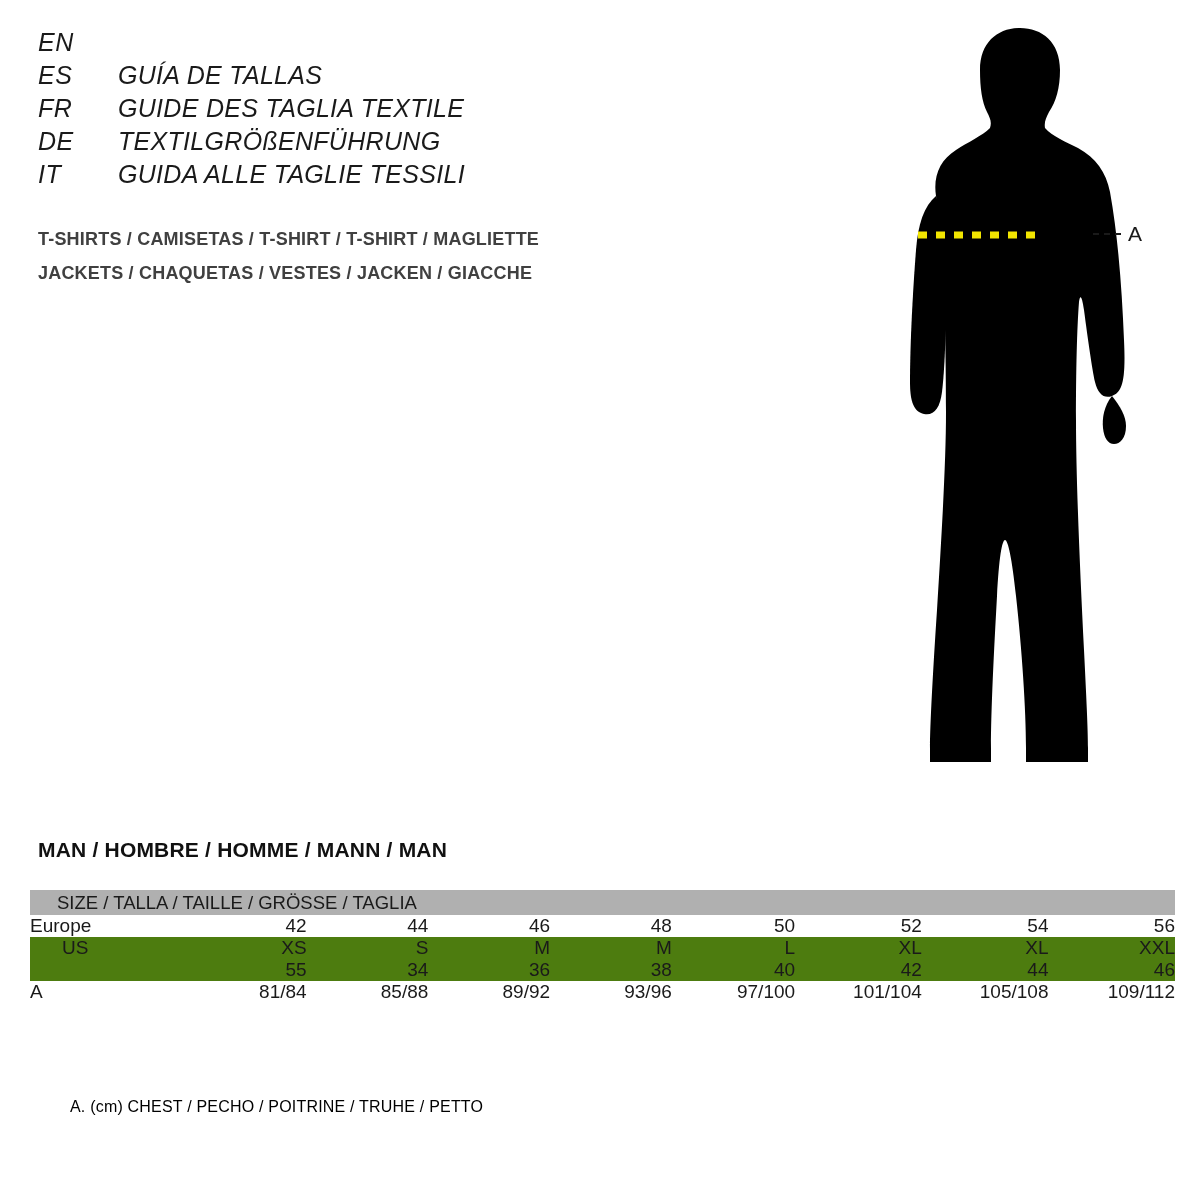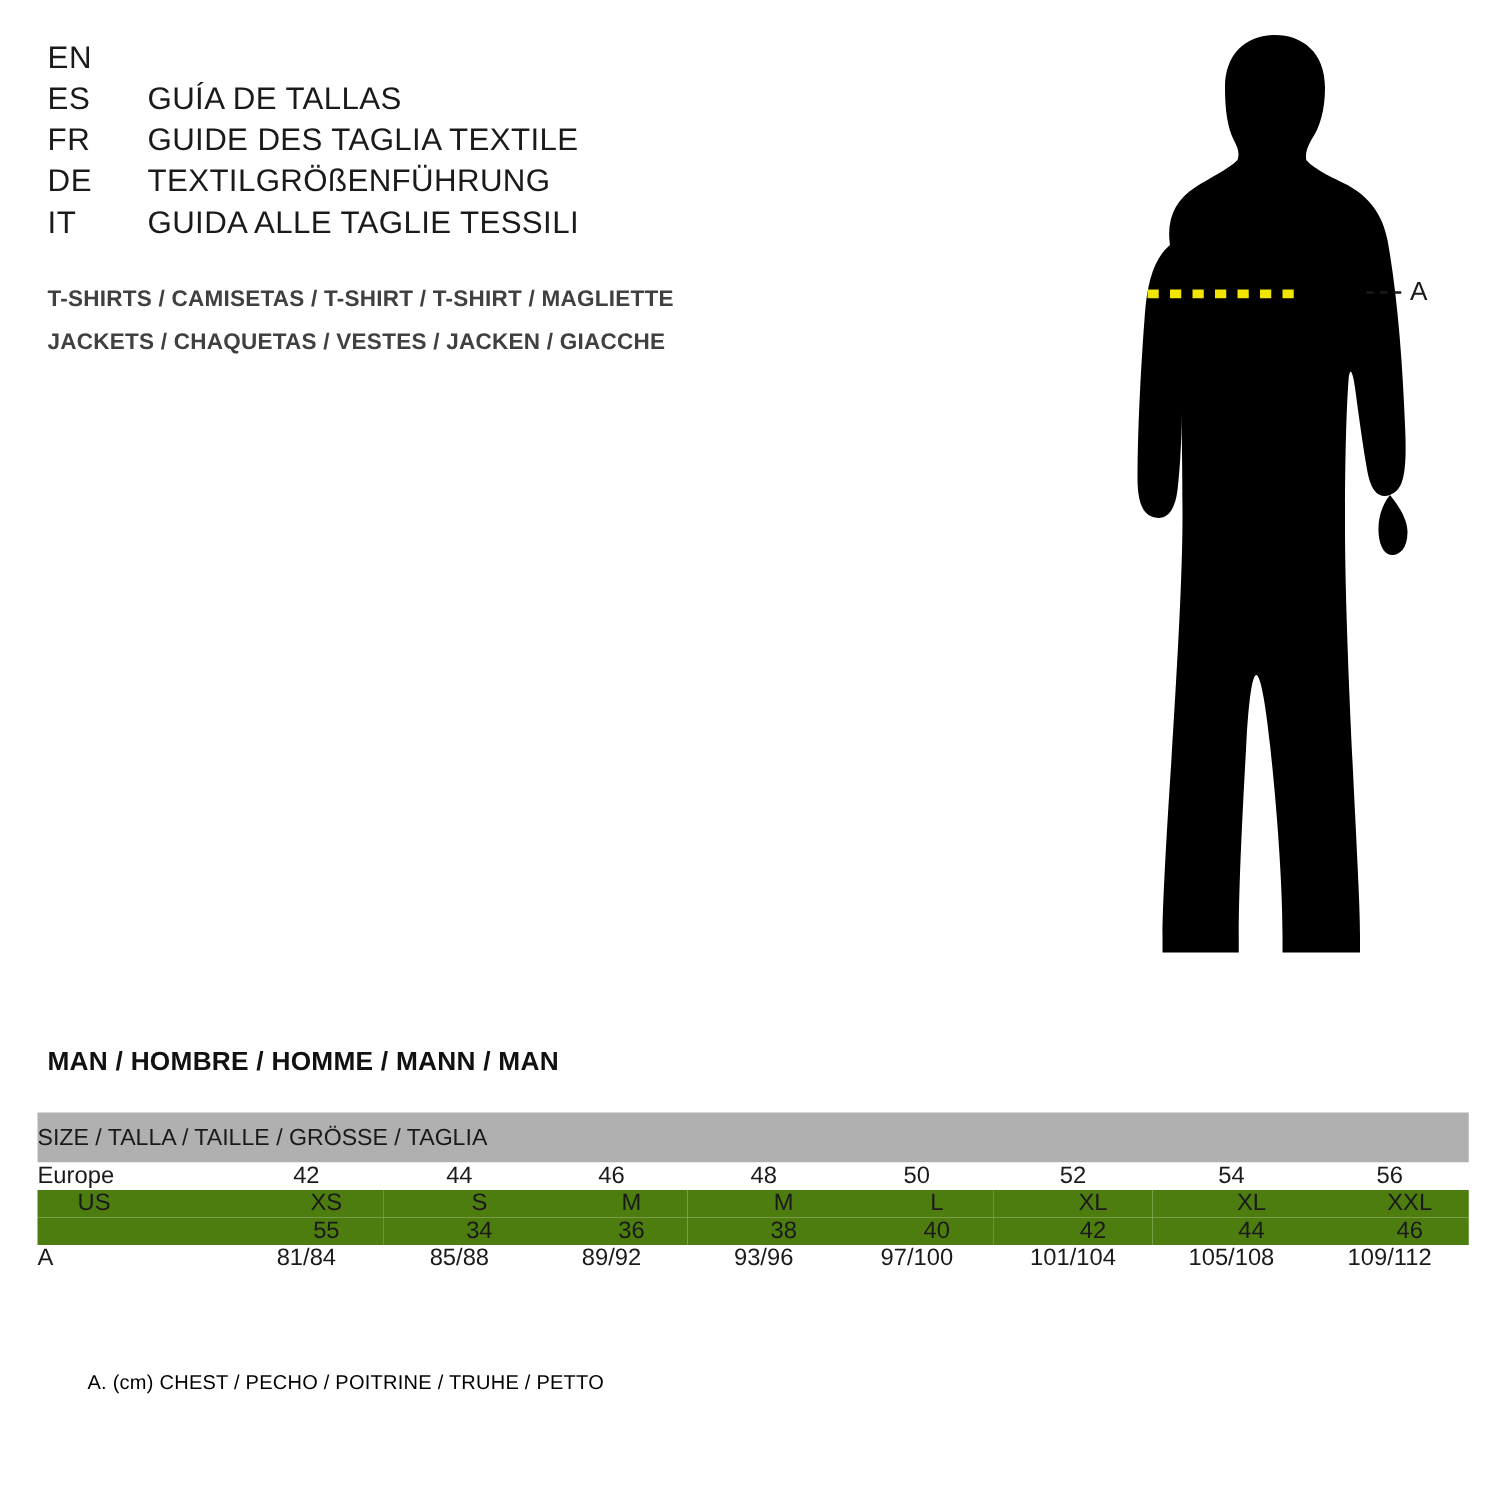--- a/index.html
+++ b/index.html
@@ -21,22 +21,23 @@
 
   
   .lang-block {
     position: absolute;
     left: 38px;
     top: 28px;
     width: 720px;
   }
   .lang-row {
     display: flex;
-    align-items: flex-end;
+    align-items: flex-start;
     height: 33px;
+    font-style: italic;
   }
   .lang-code {
     width: 80px;
     font-size: 25px;
     letter-spacing: 0.5px;
     color: #1a1a1a;
   }
   .lang-text {
     font-size: 25px;
     letter-spacing: 0.3px;
@@ -101,36 +102,37 @@
     font-size: 19px;
   }
   table.size-table td {
     padding: 0;
     height: 18px;
     color: #1a1a1a;
   }
   tr.band-header td {
     background: #b0b0b0;
     font-size: 18.5px;
-    height: 40px;
+    height: 25px;
+    padding-left: 27px;
   }
   tr.band-light td {
     background: #4d7c0f;
     padding-left: 32px;
   }
   tr.band-white td {
     background: #ffffff;
   }
   td.label-cell {
     padding-left: 12px;
     text-align: left;
     width: 165px;
   }
   td.val {
-    text-align: center;
+    text-align: right;
     width: 122px;
   }
   .footnote {
     position: absolute;
     left: 38px;
     top: 1098px;
     font-size: 16px;
     color: #000000;
     letter-spacing: 0.2px;
     margin-left: 32px;

